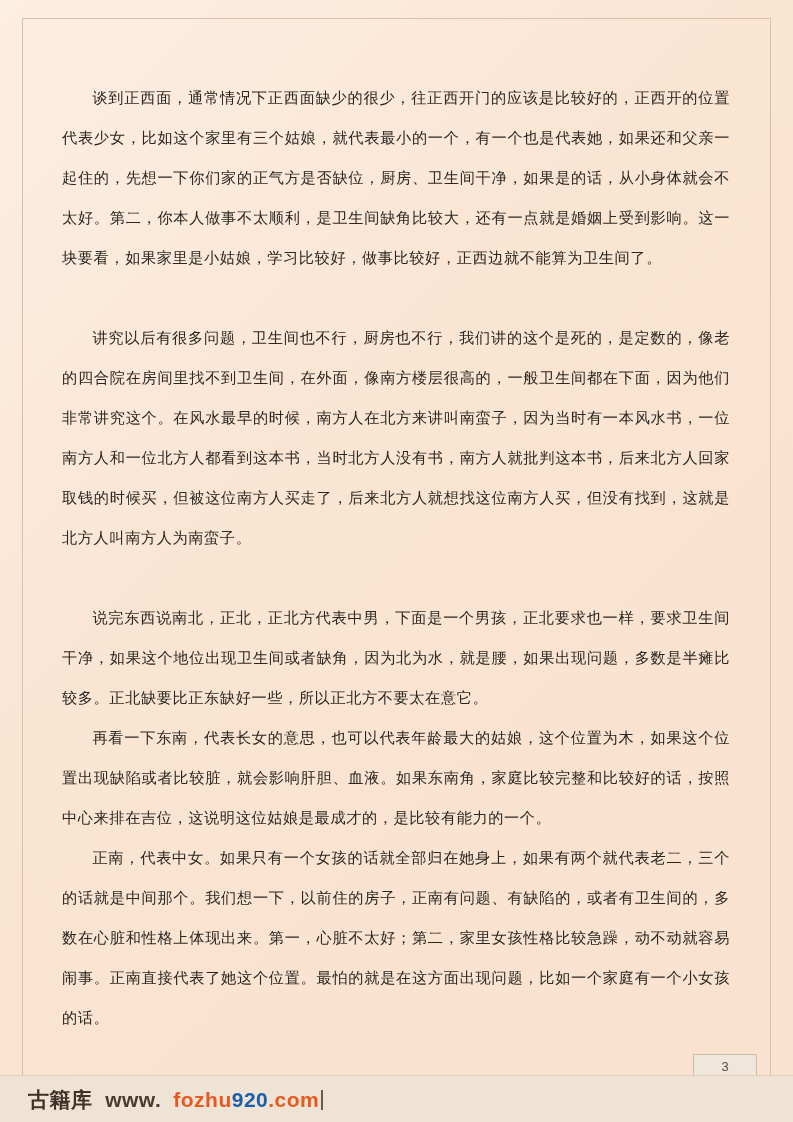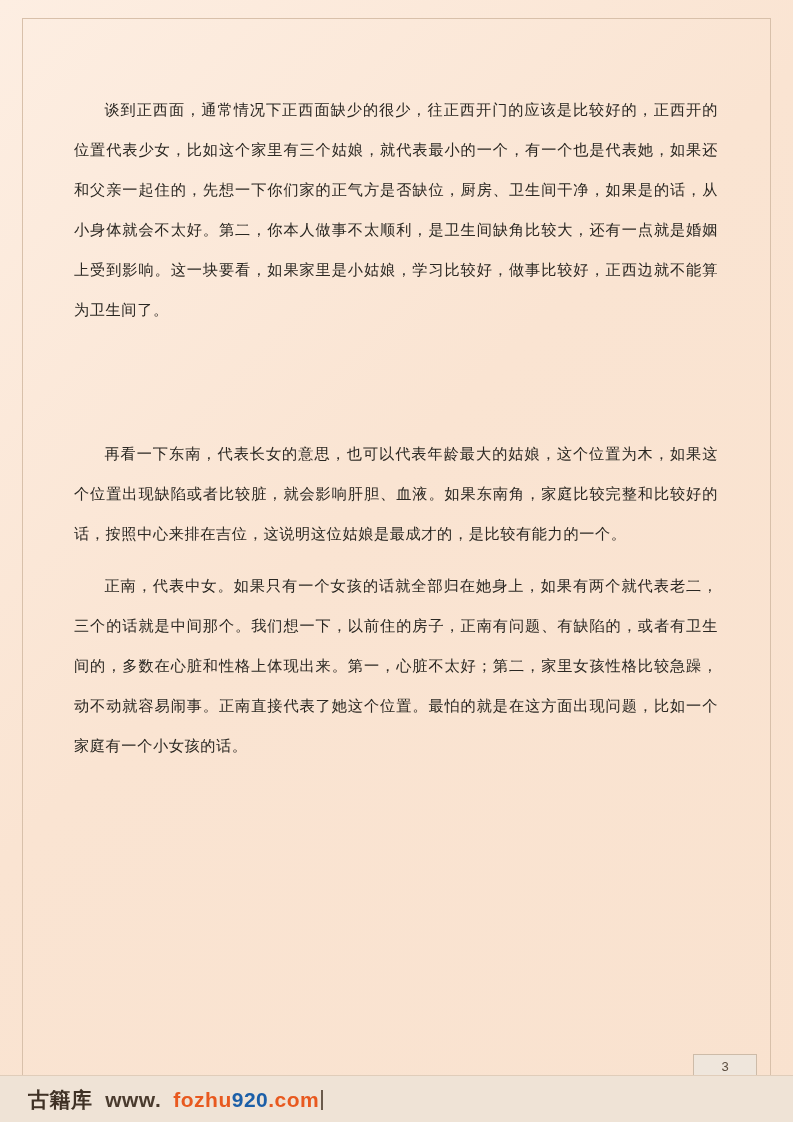--- a/index.html
+++ b/index.html
@@ -36,21 +36,21 @@
     top: 78px;
     width: 668px;
     color: #2a2722;
   }
   .para {
     font-size: 15.2px;
     line-height: 40px;
     text-align: justify;
     text-justify: inter-ideograph;
     letter-spacing: 0.6px;
-    margin: 12px;
+    margin: 0;
     text-indent: 2em;
     font-family: "Liberation Serif", "DejaVu Serif", serif;
   }
   .gap-lg { height: 40px; }
   .gap-sm { height: 0px; }
 
   .footer {
     position: absolute;
     left: 0;
     bottom: 0;
@@ -114,21 +114,23 @@
 </head>
 <body>
 
 <div class="page">
 
   <div class="page-border"></div>
 
   <div class="content">
     <p class="para">谈到正西面，通常情况下正西面缺少的很少，往正西开门的应该是比较好的，正西开的位置代表少女，比如这个家里有三个姑娘，就代表最小的一个，有一个也是代表她，如果还和父亲一起住的，先想一下你们家的正气方是否缺位，厨房、卫生间干净，如果是的话，从小身体就会不太好。第二，你本人做事不太顺利，是卫生间缺角比较大，还有一点就是婚姻上受到影响。这一块要看，如果家里是小姑娘，学习比较好，做事比较好，正西边就不能算为卫生间了。</p>
     <div class="gap-lg"></div>
+    <p class="para">讲究以后有很多问题，卫生间也不行，厨房也不行，我们讲的这个是死的，是定数的，像老的四合院在房间里找不到卫生间，在外面，像南方楼层很高的，一般卫生间都在下面，因为他们非常讲究这个。在风水最早的时候，南方人在北方来讲叫南蛮子，因为当时有一本风水书，一位南方人和一位北方人都看到这本书，当时北方人没有书，南方人就批判这本书，后来北方人回家取钱的时候买，但被这位南方人买走了，后来北方人就想找这位南方人买，但没有找到，这就是北方人叫南方人为南蛮子。</p>
     <div class="gap-lg"></div>
+    <p class="para">说完东西说南北，正北，正北方代表中男，下面是一个男孩，正北要求也一样，要求卫生间干净，如果这个地位出现卫生间或者缺角，因为北为水，就是腰，如果出现问题，多数是半瘫比较多。正北缺要比正东缺好一些，所以正北方不要太在意它。</p>
     <div class="gap-sm"></div>
     <p class="para">再看一下东南，代表长女的意思，也可以代表年龄最大的姑娘，这个位置为木，如果这个位置出现缺陷或者比较脏，就会影响肝胆、血液。如果东南角，家庭比较完整和比较好的话，按照中心来排在吉位，这说明这位姑娘是最成才的，是比较有能力的一个。</p>
     <div class="gap-sm"></div>
     <p class="para">正南，代表中女。如果只有一个女孩的话就全部归在她身上，如果有两个就代表老二，三个的话就是中间那个。我们想一下，以前住的房子，正南有问题、有缺陷的，或者有卫生间的，多数在心脏和性格上体现出来。第一，心脏不太好；第二，家里女孩性格比较急躁，动不动就容易闹事。正南直接代表了她这个位置。最怕的就是在这方面出现问题，比如一个家庭有一个小女孩的话。</p>
   </div>
 
   <div class="footer">
     <div class="page-number-box"></div>
     <div class="page-number">3</div>
     <div class="footer-bar"></div>

